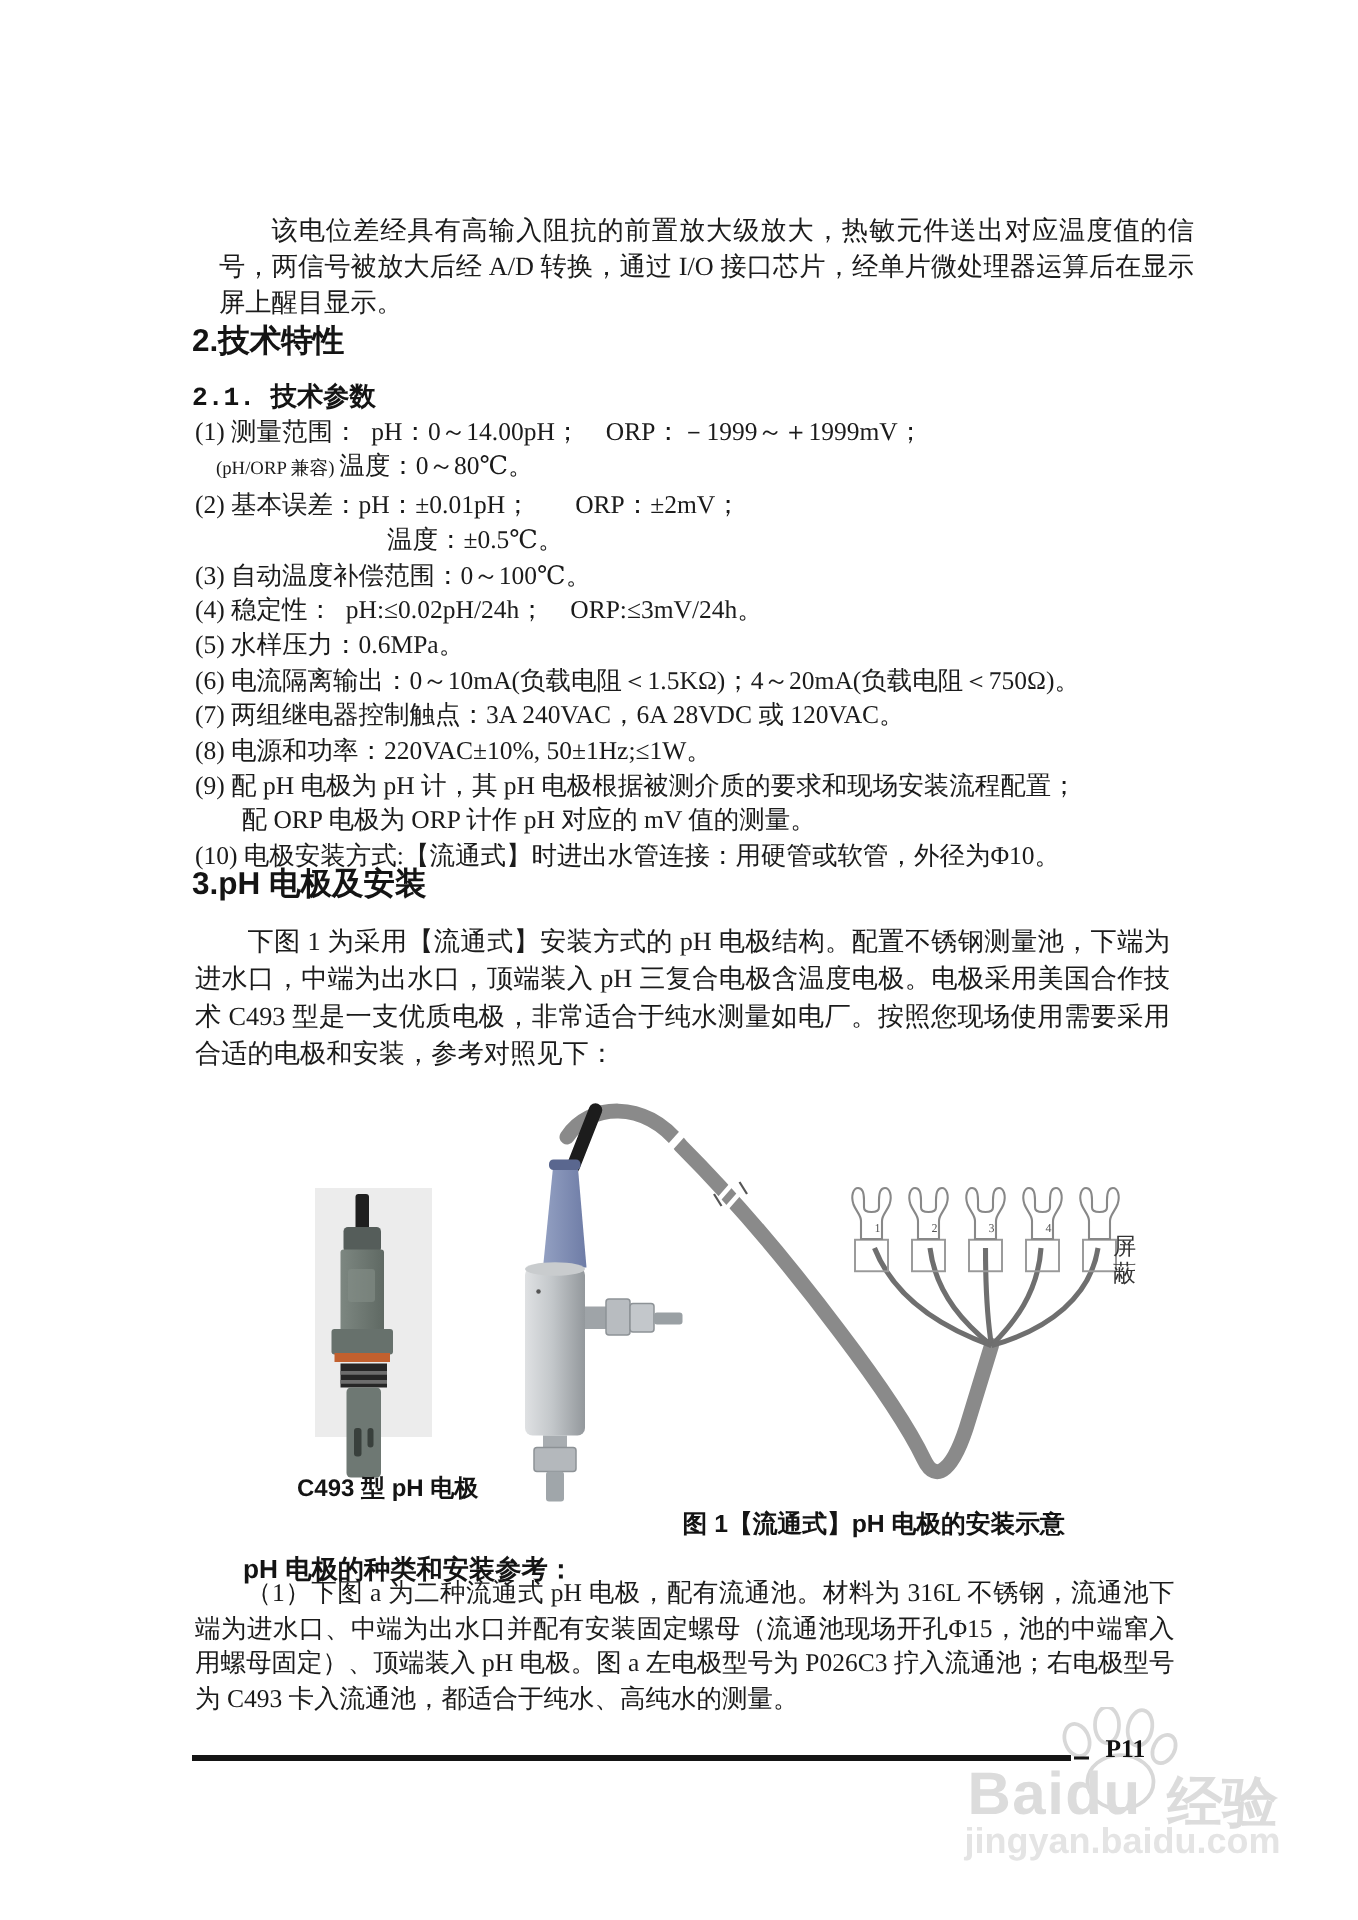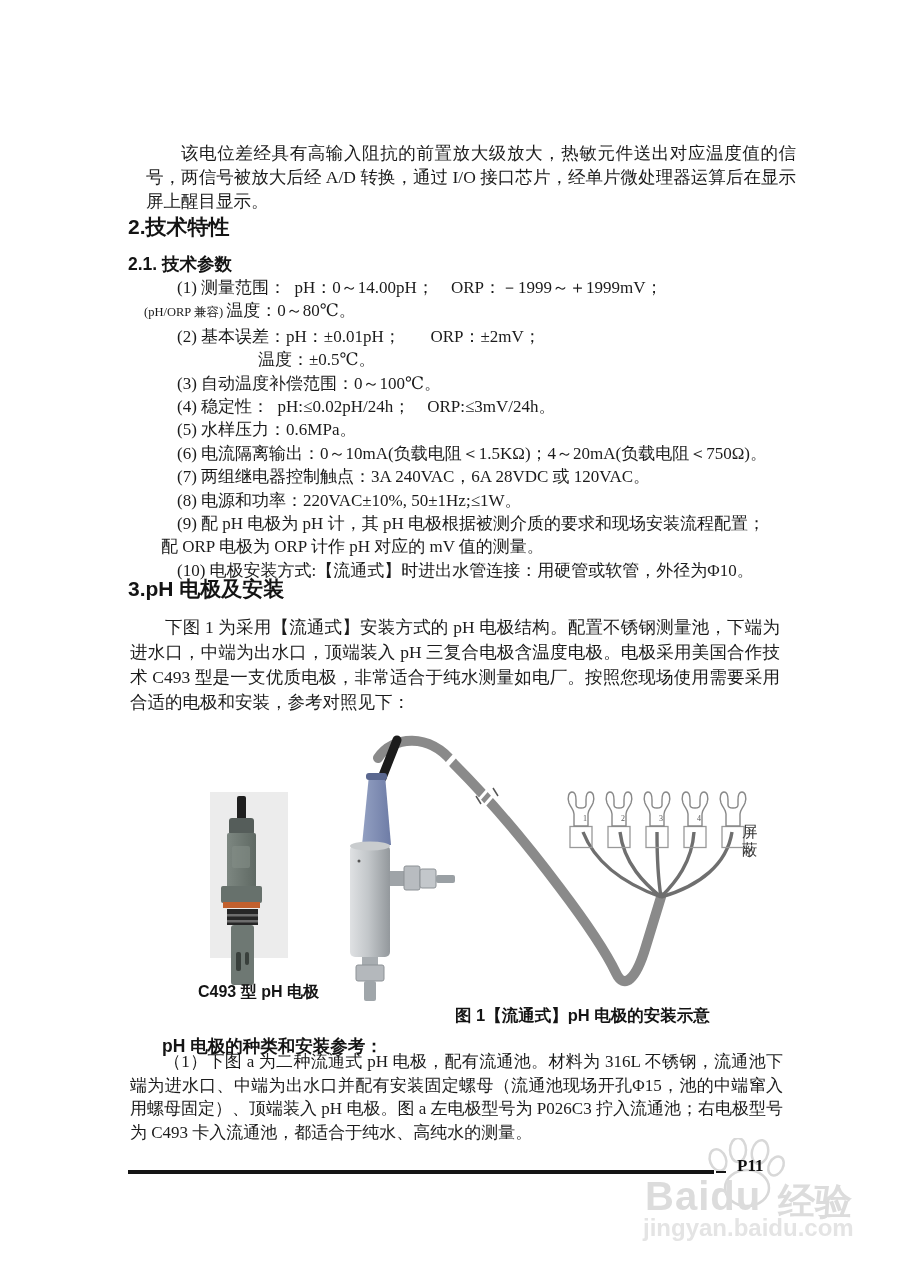--- a/index.html
+++ b/index.html
@@ -4,42 +4,42 @@
 <style>
   html,body{margin:0;padding:0;background:#fff;}
   .page{position:relative;width:905px;height:1280px;background:#ffffff;overflow:hidden;
         font-family:"Liberation Serif","DejaVu Serif",serif;color:#1b1b1b;}
   .abs{position:absolute;}
   .body-text{font-size:17.5px;line-height:24px;text-align:justify;}
   .indent2{text-indent:2em;}
   .h-big{font-family:"Liberation Sans","DejaVu Sans",sans-serif;font-weight:bold;font-size:21px;color:#141414;}
   .h-mid{font-family:"Liberation Sans","DejaVu Sans",sans-serif;font-weight:bold;font-size:17.5px;color:#141414;}
   .specs{font-size:17px;line-height:23.4px;}
-  .spec-line{white-space:pre-wrap;margin-left:47px;}
+  .spec-line{white-space:pre-wrap;}
   .spec-small{font-size:12.5px;}
   .ind-a{margin-left:14px;}
   .ind-b{margin-left:128px;}
   .ind-c{margin-left:31px;}
   .fig-label{font-family:"Liberation Sans","DejaVu Sans",sans-serif;font-weight:bold;font-size:16px;color:#141414;}
   .fig-caption{font-family:"Liberation Sans","DejaVu Sans",sans-serif;font-weight:bold;font-size:16.5px;color:#141414;}
   .shield{font-size:15.5px;width:18px;line-height:17.5px;word-break:break-all;color:#333;}
   .rule{background:#151515;height:3.5px;}
   .pageno{font-size:17px;font-weight:600;color:#111;}
   .wm{font-family:"Liberation Sans","DejaVu Sans",sans-serif;font-weight:bold;color:#dcdcdc;}
   .wm-url{font-family:"Liberation Sans","DejaVu Sans",sans-serif;font-weight:bold;color:#e4e4e4;}
 </style>
 </head>
 <body>
 
 <div class="page">
 
   <p class="abs body-text indent2" style="left:130px;top:125px;width:650px;margin:16px;">该电位差经具有高输入阻抗的前置放大级放大，热敏元件送出对应温度值的信号，两信号被放大后经 A/D 转换，通过 I/O 接口芯片，经单片微处理器运算后在显示屏上醒目显示。</p>
 
   <div class="abs h-big" style="left:128px;top:213px;">2.技术特性</div>
-  <div class="abs h-mid" style="left:128px;top:252px;">2.1. 技术参数</div>
+  <div class="abs h-mid" style="left:128px;top:252px;font-family:Liberation Mono, monospace;">2.1. 技术参数</div>
 
   <div class="abs specs" style="left:130px;top:276px;width:662px;">
     <div class="spec-line">(1) 测量范围：  pH：0～14.00pH；    ORP：－1999～＋1999mV；</div>
     <div class="spec-line ind-a"><span class="spec-small">(pH/ORP 兼容) </span><span>温度：0～80℃。</span></div>
     <div class="spec-line">(2) 基本误差：pH：±0.01pH；       ORP：±2mV；</div>
     <div class="spec-line ind-b">温度：±0.5℃。</div>
     <div class="spec-line">(3) 自动温度补偿范围：0～100℃。</div>
     <div class="spec-line">(4) 稳定性：  pH:≤0.02pH/24h；    ORP:≤3mV/24h。</div>
     <div class="spec-line">(5) 水样压力：0.6MPa。</div>
     <div class="spec-line">(6) 电流隔离输出：0～10mA(负载电阻＜1.5KΩ)；4～20mA(负载电阻＜750Ω)。</div>

